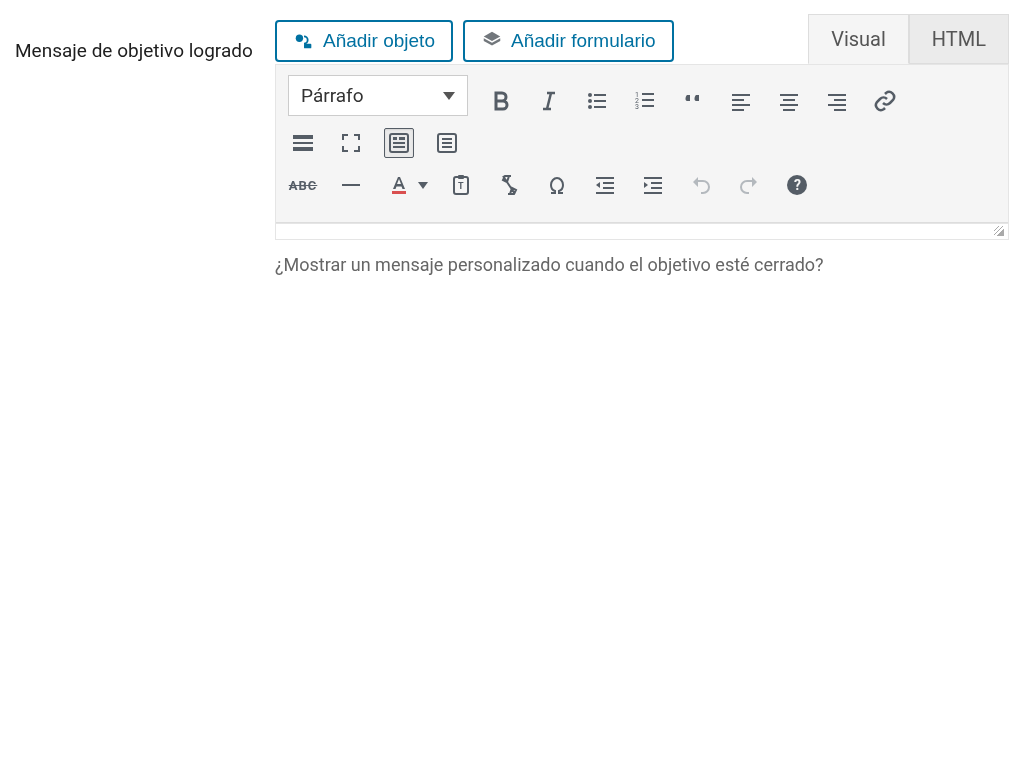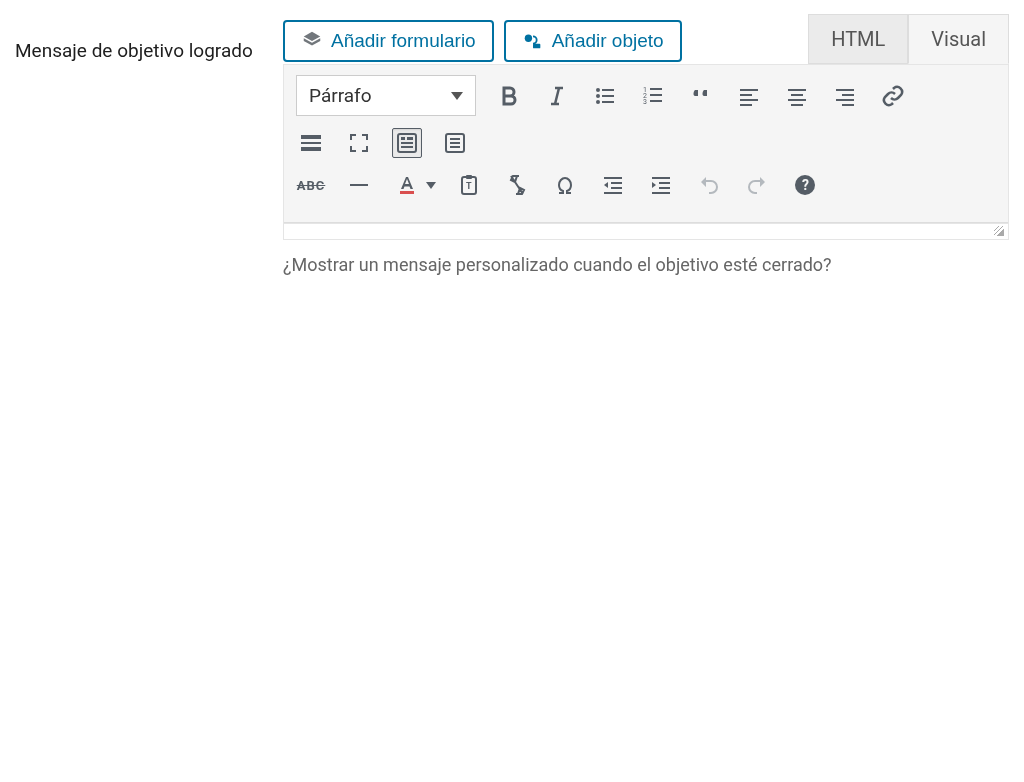--- a/index.html
+++ b/index.html
@@ -5,21 +5,21 @@
   * { box-sizing: border-box; margin: 0; padding: 0; }
   body {
     font-family: -apple-system, BlinkMacSystemFont, "Segoe UI", Roboto, sans-serif;
     background: #fff;
     padding: 20px 15px;
     font-size: 14px;
     color: #23282d;
   }
   .layout {
     display: flex;
-    gap: 8px;
+    gap: 0;
   }
   .left-col {
     width: 260px;
     padding-top: 18px;
     padding-right: 18px;
   }
   .field-label {
     font-size: 19px;
     line-height: 1.4;
     color: #1e1e1e;
@@ -83,21 +83,21 @@
     border:1px solid #e5e5e5;
     margin-top:2px;
   }
   .toolbar {
     background:#f5f5f5;
     border-bottom:1px solid #ddd;
     padding:10px 12px;
   }
   .tb-row {
     display:flex;
-    align-items:center;
+    align-items:flex-end;
     gap:18px;
     flex-wrap:wrap;
     margin-bottom:12px;
   }
   .tb-row:last-child { margin-bottom:12px; }
   .format-select {
     display:inline-flex;
     align-items:center;
     justify-content:space-between;
     padding:8px 12px;
@@ -189,39 +189,39 @@
   <div class="left-col">
     <div class="field-label">Mensaje de objetivo logrado</div>
   </div>
 
   <div class="right-col">
     <div class="top-row">
       <div class="media-buttons">
         <button class="media-btn">
           <span class="media-icon">
             <svg viewBox="0 0 24 24">
-                <path d="M12 2l9 5-9 5-9-5 9-5zm0 12l9-5v3l-9 5-9-5v-3l9 5z" fill="#72777c"></path>
-              </svg>
-          </span>
-          <span>Añadir formulario</span>
+                <circle cx="7" cy="9" r="4" fill="#0071a1"></circle>
+                <path d="M12 6 a5 5 0 0 1 0 10 v-2 a3 3 0 0 0 0-6z" fill="#0071a1"></path>
+                <rect x="12" y="15" width="8" height="5" rx="1" fill="#0071a1"></rect>
+              </svg>
+          </span>
+          <span>Añadir objeto</span>
         </button>
         <button class="media-btn">
           <span class="media-icon">
             <svg viewBox="0 0 24 24">
-                <circle cx="7" cy="9" r="4" fill="#0071a1"></circle>
-                <path d="M12 6 a5 5 0 0 1 0 10 v-2 a3 3 0 0 0 0-6z" fill="#0071a1"></path>
-                <rect x="12" y="15" width="8" height="5" rx="1" fill="#0071a1"></rect>
-              </svg>
-          </span>
-          <span>Añadir objeto</span>
+                <path d="M12 2l9 5-9 5-9-5 9-5zm0 12l9-5v3l-9 5-9-5v-3l9 5z" fill="#72777c"></path>
+              </svg>
+          </span>
+          <span>Añadir formulario</span>
         </button>
       </div>
       <div class="tabs">
+        <div class="tab active">Visual</div>
         <div class="tab">HTML</div>
-        <div class="tab active">Visual</div>
       </div>
     </div>
 
     <div class="editor-wrap">
       <div class="toolbar">
 
         <div class="tb-row">
           <div class="format-select">
             <span>Párrafo</span>
             <span class="caret"></span>

